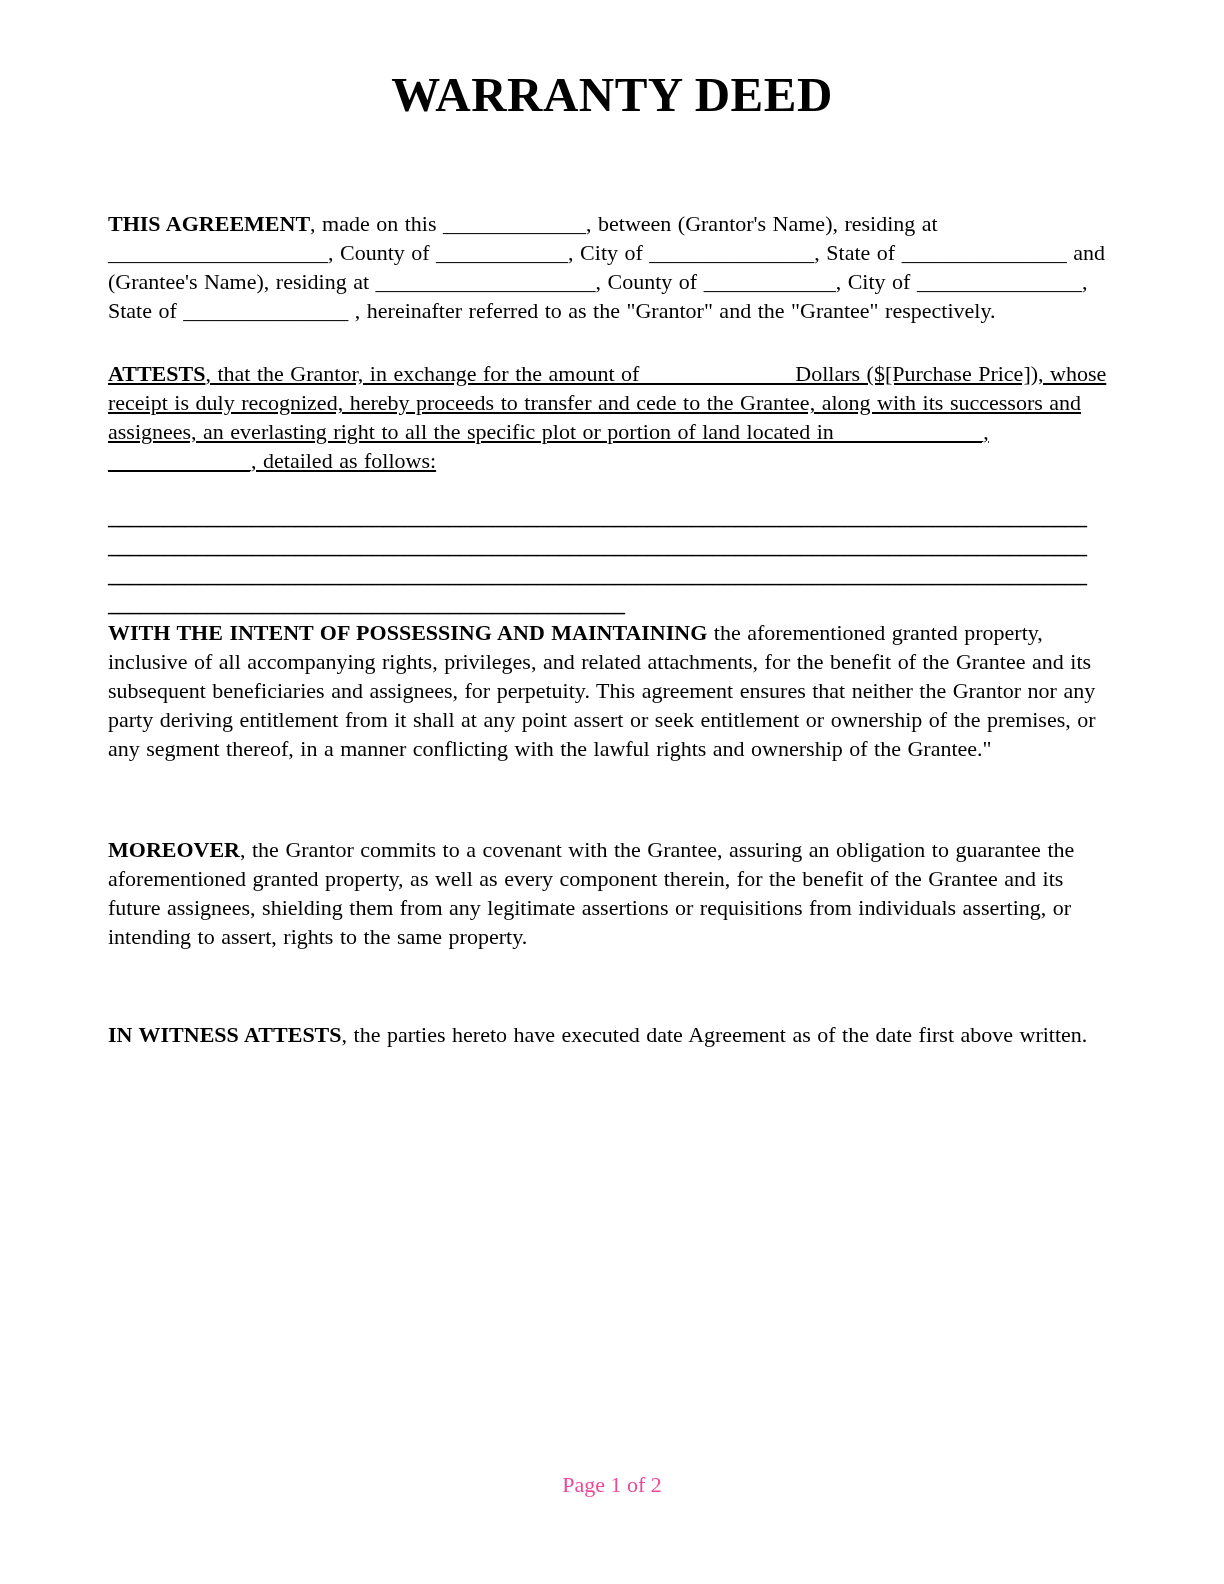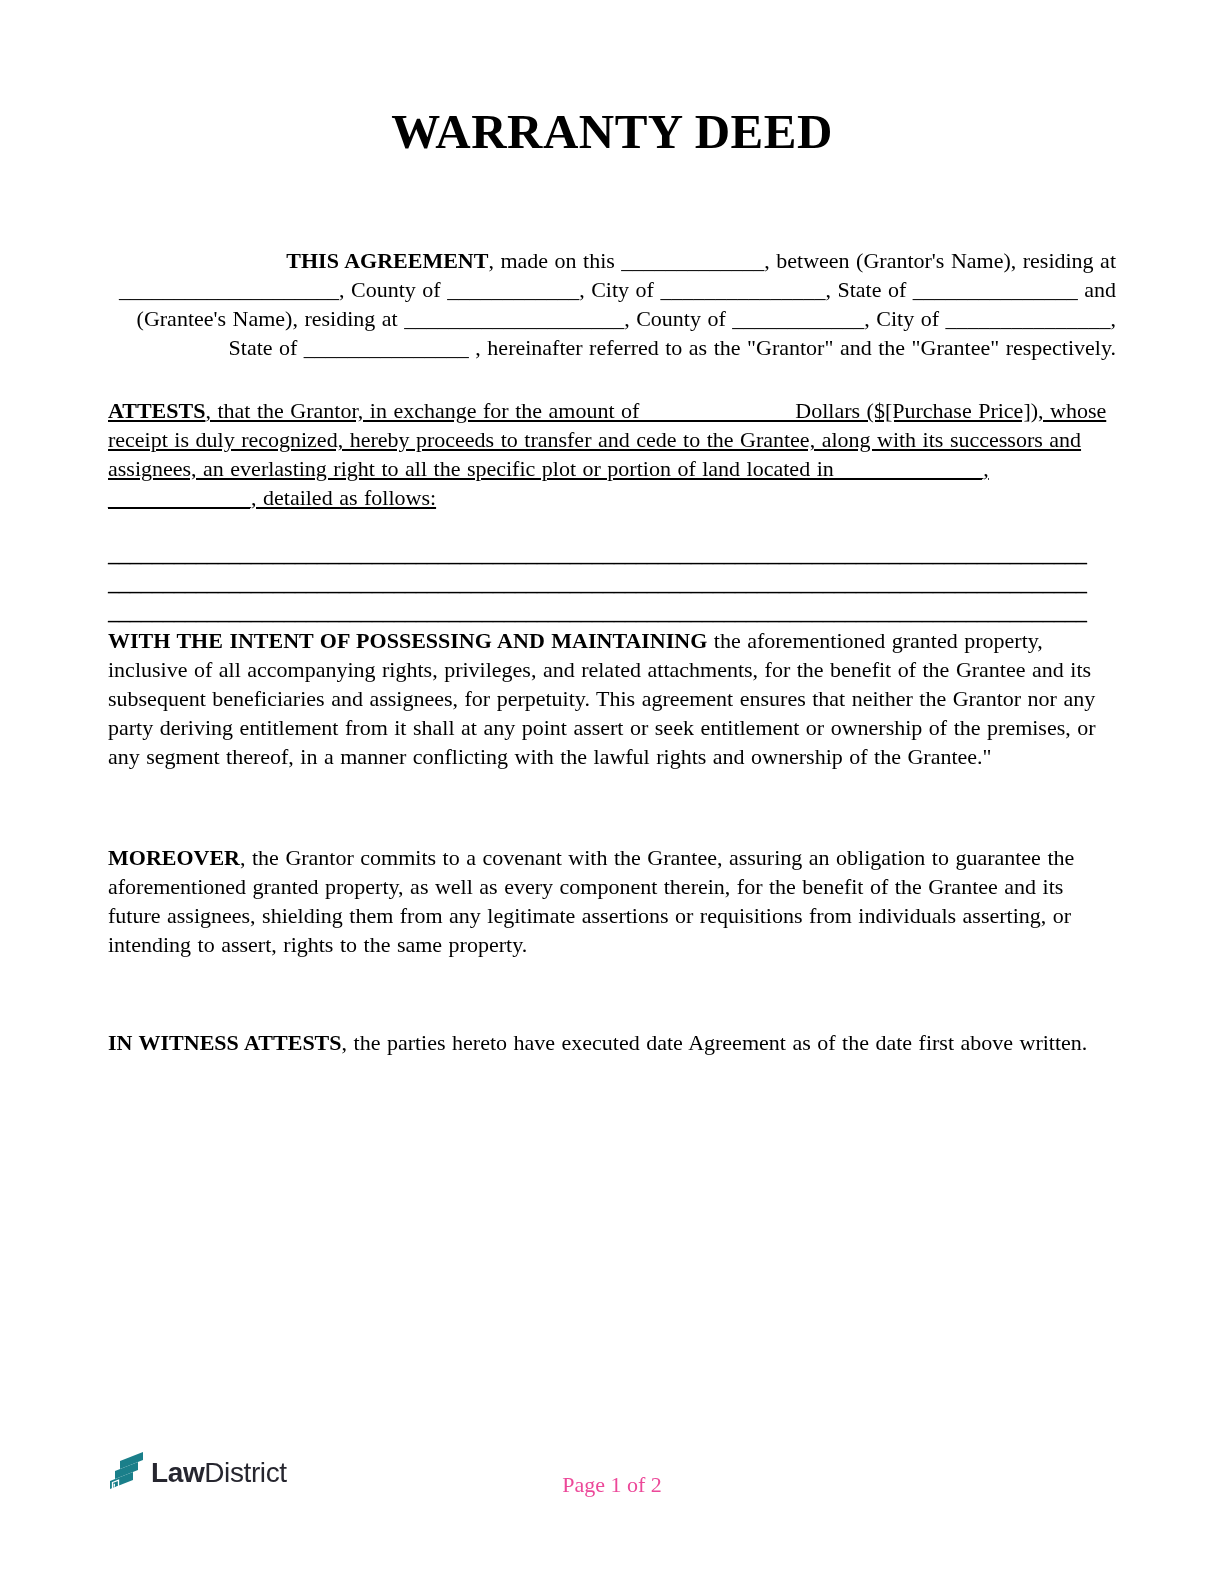--- a/index.html
+++ b/index.html
@@ -12,36 +12,36 @@
     font-family: "Liberation Serif", serif;
     color: #000000;
   }
   .content {
     position: absolute;
     left: 108px;
     top: 0;
     width: 1008px;
   }
   .doc-title {
-    margin: 104px 0 0 0;
+    margin: 67px 0 0 0;
     font-size: 49px;
     line-height: 56px;
     font-weight: bold;
     text-align: center;
     letter-spacing: 0.5px;
   }
   .para {
     margin: 0;
     font-size: 22px;
     line-height: 29px;
     text-align: left;
     word-spacing: 1px;
   }
   .para strong { font-weight: bold; }
-  .p1 { margin-top: 86px; text-align: right; }
+  .p1 { margin-top: 86px; }
   .p2 { margin-top: 34px; text-decoration: underline; }
   .p3 { }
   .p4 { margin-top: 72px; }
   .p5 { margin-top: 69px; }
   .blanks {
     margin-top: 27px;
     font-size: 22px;
     line-height: 29px;
   }
   .blank-line { white-space: nowrap; font-weight: bold; }
@@ -88,42 +88,27 @@
     <h1 class="doc-title">WARRANTY DEED</h1>
 
     <p class="para p1"><strong>THIS AGREEMENT</strong><span>, made on this _____________, between (Grantor's Name), residing at ____________________, County of ____________, City of _______________, State of _______________ and (Grantee's Name), residing at ____________________, County of ____________, City of _______________, State of _______________ , hereinafter referred to as the "Grantor" and the "Grantee" respectively.</span></p>
 
     <p class="para p2"><strong>ATTESTS</strong><span>, that the Grantor, in exchange for the amount of _____________ Dollars ($[Purchase Price]), whose receipt is duly recognized, hereby proceeds to transfer and cede to the Grantee, along with its successors and assignees, an everlasting right to all the specific plot or portion of land located in _____________, _____________, detailed as follows:</span></p>
 
     <div class="blanks">
       <div class="blank-line">_________________________________________________________________________________________</div>
       <div class="blank-line">_________________________________________________________________________________________</div>
       <div class="blank-line">_________________________________________________________________________________________</div>
+      <div class="blank-line">_______________________________________________</div>
     </div>
 
     <p class="para p3"><strong>WITH THE INTENT OF POSSESSING AND MAINTAINING</strong><span> the aforementioned granted property, inclusive of all accompanying rights, privileges, and related attachments, for the benefit of the Grantee and its subsequent beneficiaries and assignees, for perpetuity. This agreement ensures that neither the Grantor nor any party deriving entitlement from it shall at any point assert or seek entitlement or ownership of the premises, or any segment thereof, in a manner conflicting with the lawful rights and ownership of the Grantee."</span></p>
 
     <p class="para p4"><strong>MOREOVER</strong><span>, the Grantor commits to a covenant with the Grantee, assuring an obligation to guarantee the aforementioned granted property, as well as every component therein, for the benefit of the Grantee and its future assignees, shielding them from any legitimate assertions or requisitions from individuals asserting, or intending to assert, rights to the same property.</span></p>
 
     <p class="para p5"><strong>IN WITNESS ATTESTS</strong><span>, the parties hereto have executed date Agreement as of the date first above written.</span></p>
 
   </div>
 
   <div class="footer">
-    <div class="logo">
-      <span style="display:inline-block; line-height:0;">
-        <svg width="38" height="46" viewBox="0 0 38 46" xmlns="http://www.w3.org/2000/svg">
-          <g fill="#1A7F8A" stroke="none">
-            <polygon points="12,11 35,2 35,10 12,19"></polygon>
-            <polygon points="7,21 30,12 30,20 7,29"></polygon>
-            <polygon points="2,31 25,22 25,30 2,39"></polygon>
-          </g>
-          <g fill="none" stroke="#ffffff" stroke-width="1.3">
-            <polygon points="4.5,32.5 10.5,30.2 10.5,36.6 4.5,38.9"></polygon>
-            <line x1="6.3" y1="33.8" x2="6.3" y2="36.8"></line>
-          </g>
-        </svg>
-      </span>
-      <span class="logo-text"><span class="logo-law">Law</span><span class="logo-district">District</span></span>
-    </div>
     <div class="page-indicator">Page 1 of 2</div>
   </div>
 </div>
 
 </body></html>

